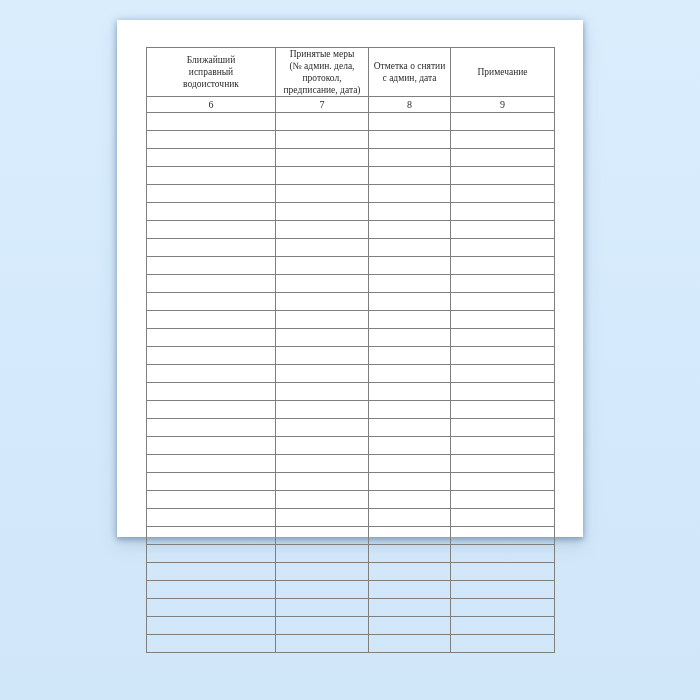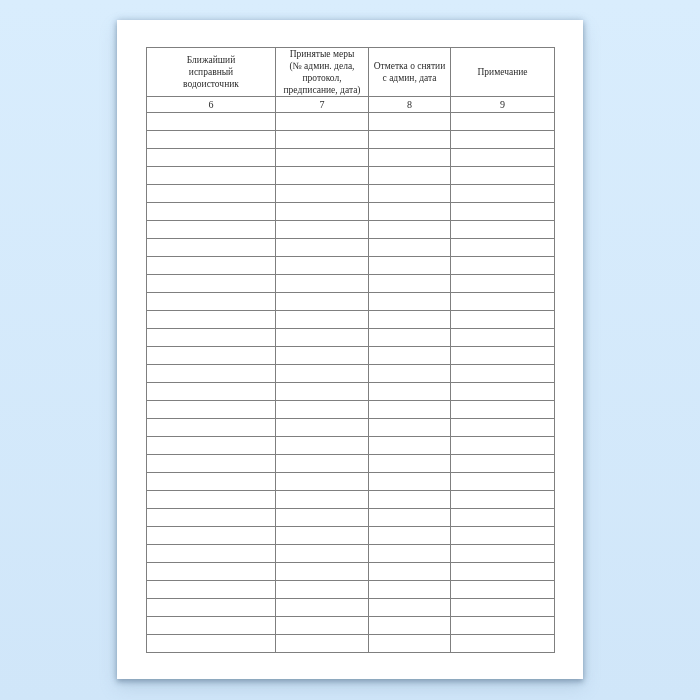--- a/index.html
+++ b/index.html
@@ -15,21 +15,21 @@
     overflow:hidden;
   }
   body{
     position:relative;
     background:linear-gradient(180deg,var(--bg-top) 0%,var(--bg-bottom) 100%);
     font-family:"Liberation Serif","DejaVu Serif",serif;
   }
   .paper{
     position:absolute;
     left:117px;top:20px;
-    width:466px;height:659px;
+    width:466px;height:517px;
     background:var(--paper);
     box-shadow:
       0 3px 5px rgba(107,133,158,.55),
       0 0 7px rgba(120,148,175,.45),
       0 8px 16px rgba(130,160,190,.30);
   }
   table.journal{
     position:absolute;
     left:29px;top:27px;
     width:408px;

